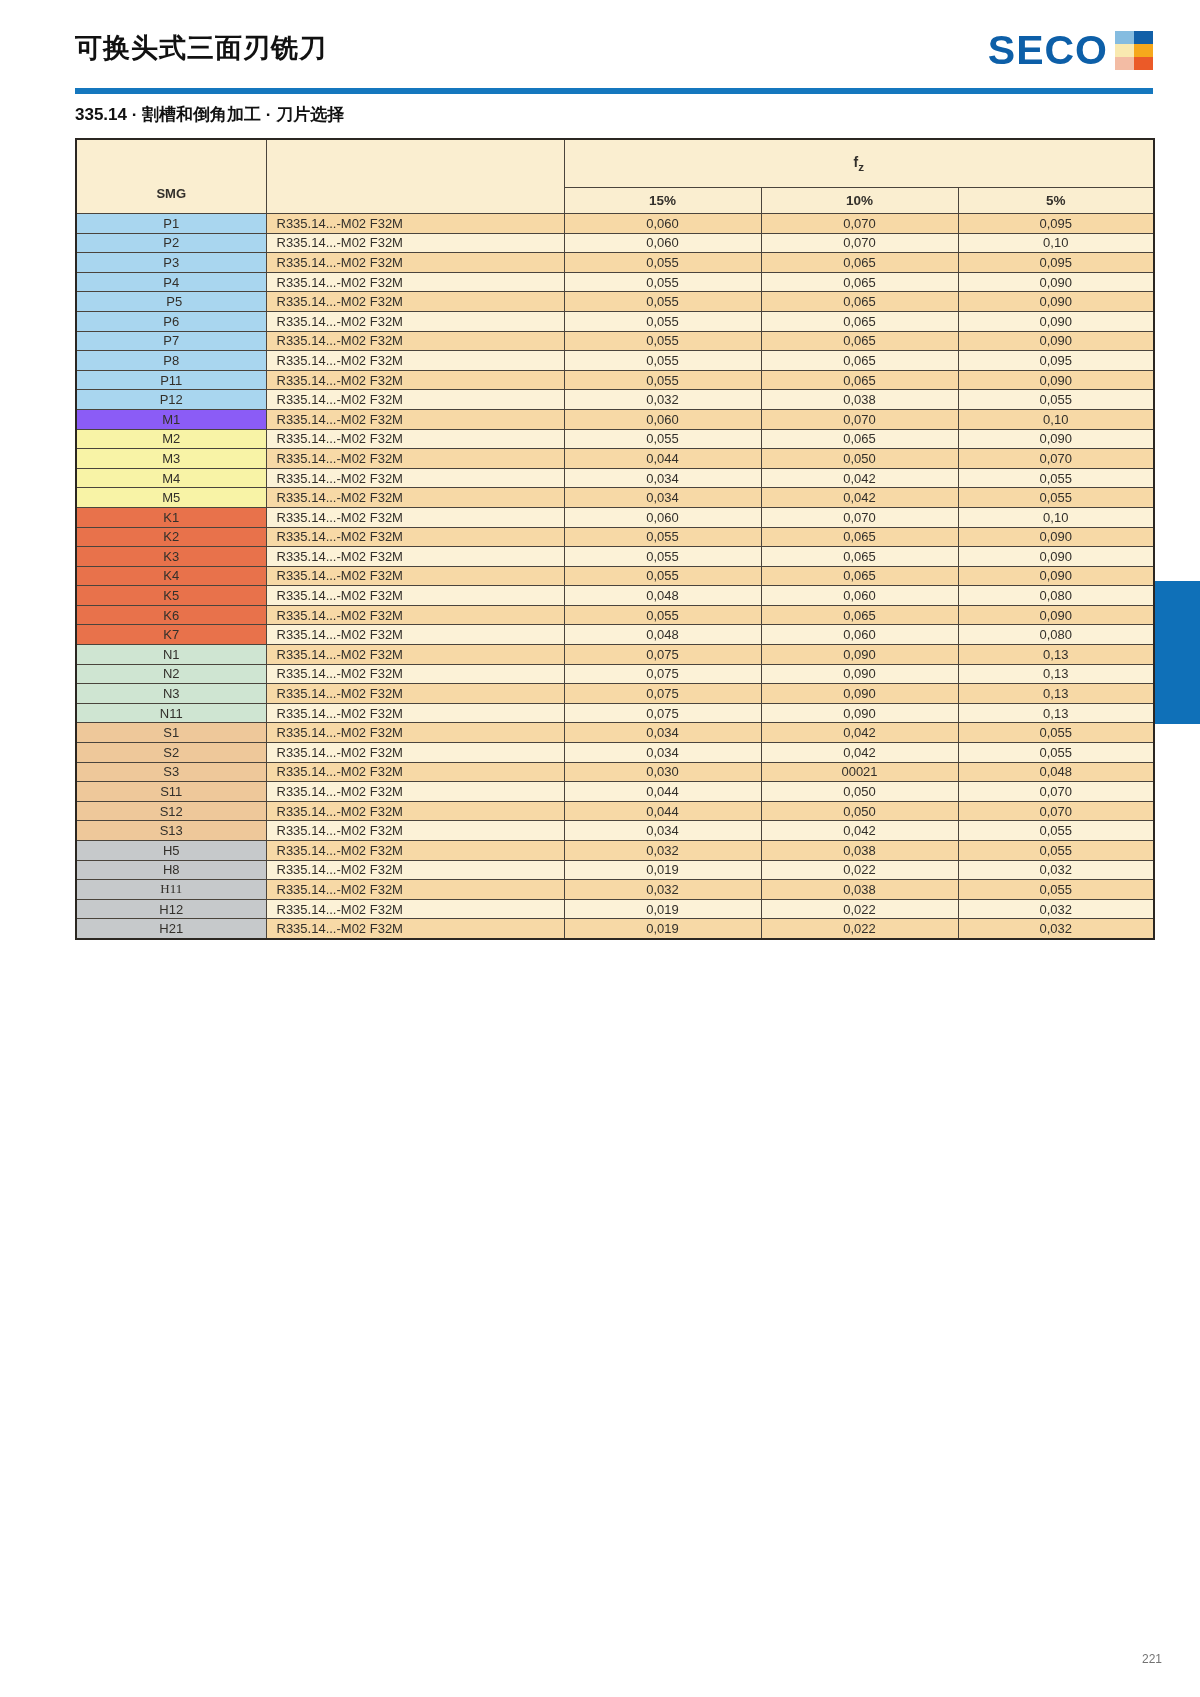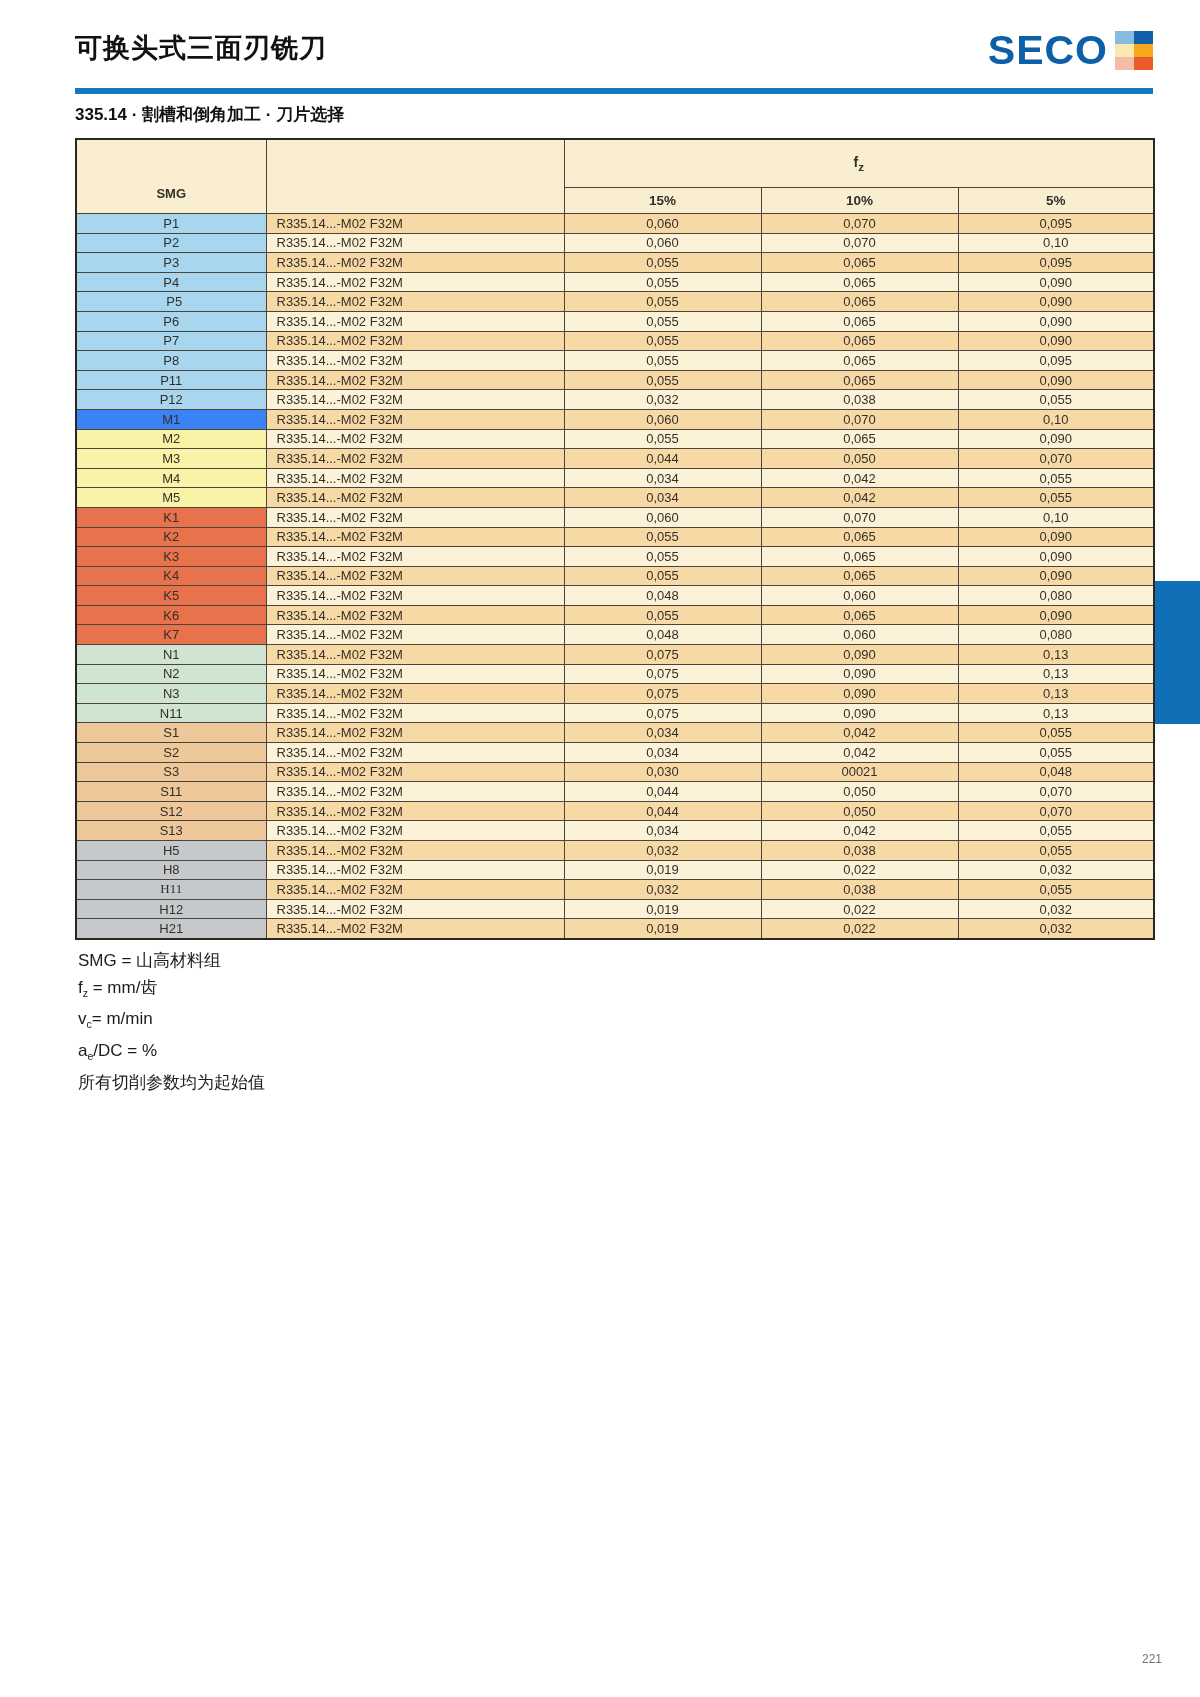--- a/index.html
+++ b/index.html
@@ -150,21 +150,21 @@
             <td class="data">0,090</td>
           </tr>
           <tr class="light">
             <td class="smg" style="background: rgb(169, 214, 239);">P12</td>
             <td class="code data">R335.14...-M02 F32M</td>
             <td class="data">0,032</td>
             <td class="data">0,038</td>
             <td class="data">0,055</td>
           </tr>
           <tr class="dark">
-            <td class="smg" style="background: #3b82f6;">M1</td>
+            <td class="smg" style="background: #8b5cf6;">M1</td>
             <td class="code data">R335.14...-M02 F32M</td>
             <td class="data">0,060</td>
             <td class="data">0,070</td>
             <td class="data">0,10</td>
           </tr>
           <tr class="light">
             <td class="smg" style="background: rgb(248, 243, 166);">M2</td>
             <td class="code data">R335.14...-M02 F32M</td>
             <td class="data">0,055</td>
             <td class="data">0,065</td>
@@ -342,25 +342,18 @@
             <td class="smg" style="background: rgb(198, 201, 203);">H21</td>
             <td class="code data">R335.14...-M02 F32M</td>
             <td class="data">0,019</td>
             <td class="data">0,022</td>
             <td class="data">0,032</td>
           </tr>
         </tbody>
     </table>
   </div>
 
-  <div class="footnotes" id="footnotes">
-      <div>SMG = 山高材料组</div>
-      <div>f<sub>z</sub> = mm/齿</div>
-      <div>v<sub>c</sub>= m/min</div>
-      <div>a<sub>e</sub>/DC = %</div>
-      <div>所有切削参数均为起始值</div>
-    </div>
 
   <div class="side-tab" style="background: rgb(15, 112, 184);"></div>
 
   <div class="page-number">221</div>
 
 </div>
 
 </body></html>

